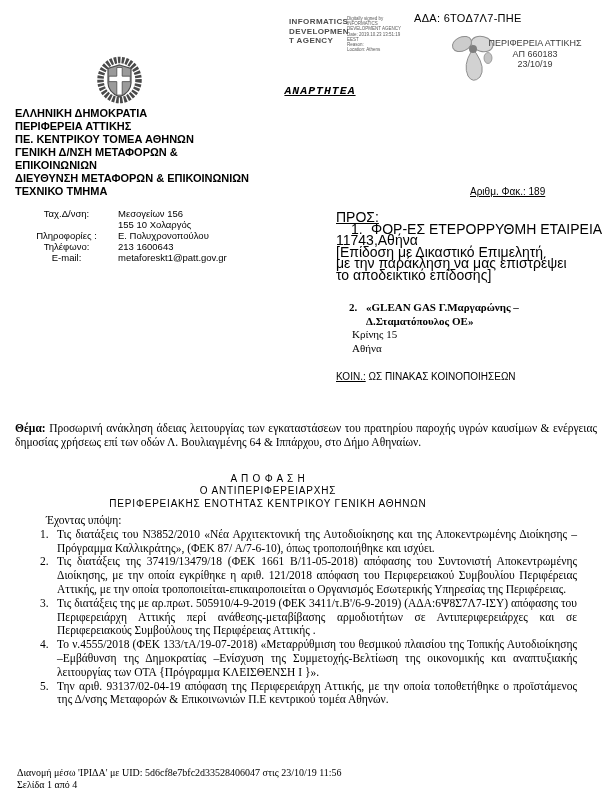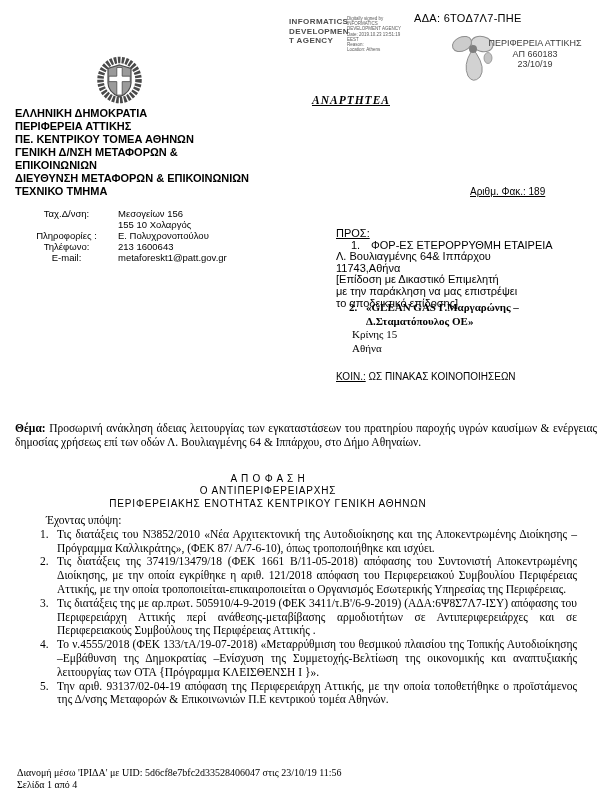--- a/index.html
+++ b/index.html
@@ -9,34 +9,34 @@
 
   
   .ada{left:414px;top:12px;font-size:11px;letter-spacing:0.3px;}
   .sig-agency{left:289px;top:17px;font-size:8px;font-weight:bold;color:#4d4d4d;
               line-height:9.5px;letter-spacing:0.4px;}
   .sig-details{left:347px;top:16px;width:62px;font-size:4.5px;color:#5a5a5a;line-height:5.2px;}
   .stamp{left:448px;top:30px;width:150px;height:60px;}
   .stamp-flower{position:absolute;left:2px;top:2px;}
   .stamp-text{position:absolute;left:28px;top:8px;width:118px;text-align:center;
               color:#3a3a3a;font-size:9px;line-height:10.5px;}
-  .anartitea{left:250px;top:94px;width:140px;text-align:right;
-             font-family:Liberation Serif, serif;font-style:italic;font-weight:bold;
+  .anartitea{left:250px;top:84px;width:140px;text-align:center;
+             font-family:Liberation Mono, monospace;font-style:italic;font-weight:bold;
              font-size:11.5px;text-decoration:underline;letter-spacing:1px;}
 
   
   .emblem{left:96px;top:56px;}
   .letterhead{left:15px;top:107px;font-size:11px;font-weight:bold;line-height:13px;}
   .contact{left:15px;top:208px;font-size:9.5px;line-height:11px;}
   .contact-row{display:flex;text-align:center;}
   .contact-label{width:103px;flex-shrink:0;}
 
   
   .file-number{left:470px;top:186px;font-size:10px;text-decoration:underline;}
-  .pros-block{left:336px;top:228px;font-size:11px;line-height:11.6px;}
+  .pros-block{left:336px;top:212px;font-size:14px;line-height:11.6px;}
   .u{text-decoration:underline;}
   .pros-item1{padding-left:15px;}
   .num-inline{display:inline-block;width:20px;}
   .item2-block{left:349px;top:301px;font-family:"Liberation Serif",serif;font-size:11px;line-height:13.5px;}
   .item2-head{display:flex;font-weight:bold;}
   .item2-num{width:17px;flex-shrink:0;font-weight:bold;}
   .koin-line{left:336px;top:371px;font-size:10px;}
 
   
   .subject{left:15px;top:422px;width:582px;font-family:"Liberation Serif",serif;
@@ -136,21 +136,20 @@
     </div>
   </div>
 
   <div class="abs file-number">Αριθμ. Φακ.: 189</div>
 
   <div class="abs pros-block">
     <div><span class="u">ΠΡΟΣ:</span></div>
     <div class="pros-item1">
       <span class="num-inline">1.</span><span>ΦΟΡ-ΕΣ ΕΤΕΡΟΡΡΥΘΜΗ ΕΤΑΙΡΕΙΑ</span>
     </div>
-    <div>Λ. Βουλιαγμένης 64&amp; Ιππάρχου</div>
     <div>11743,Αθήνα</div>
     <div>[Επίδοση με Δικαστικό Επιμελητή</div>
     <div>με την  παράκληση να μας επιστρέψει</div>
     <div>το αποδεικτικό επίδοσης]</div>
   </div>
 
   <div class="abs item2-block">
     <div class="item2-head">
       <span class="item2-num">2.</span>
       <span>

